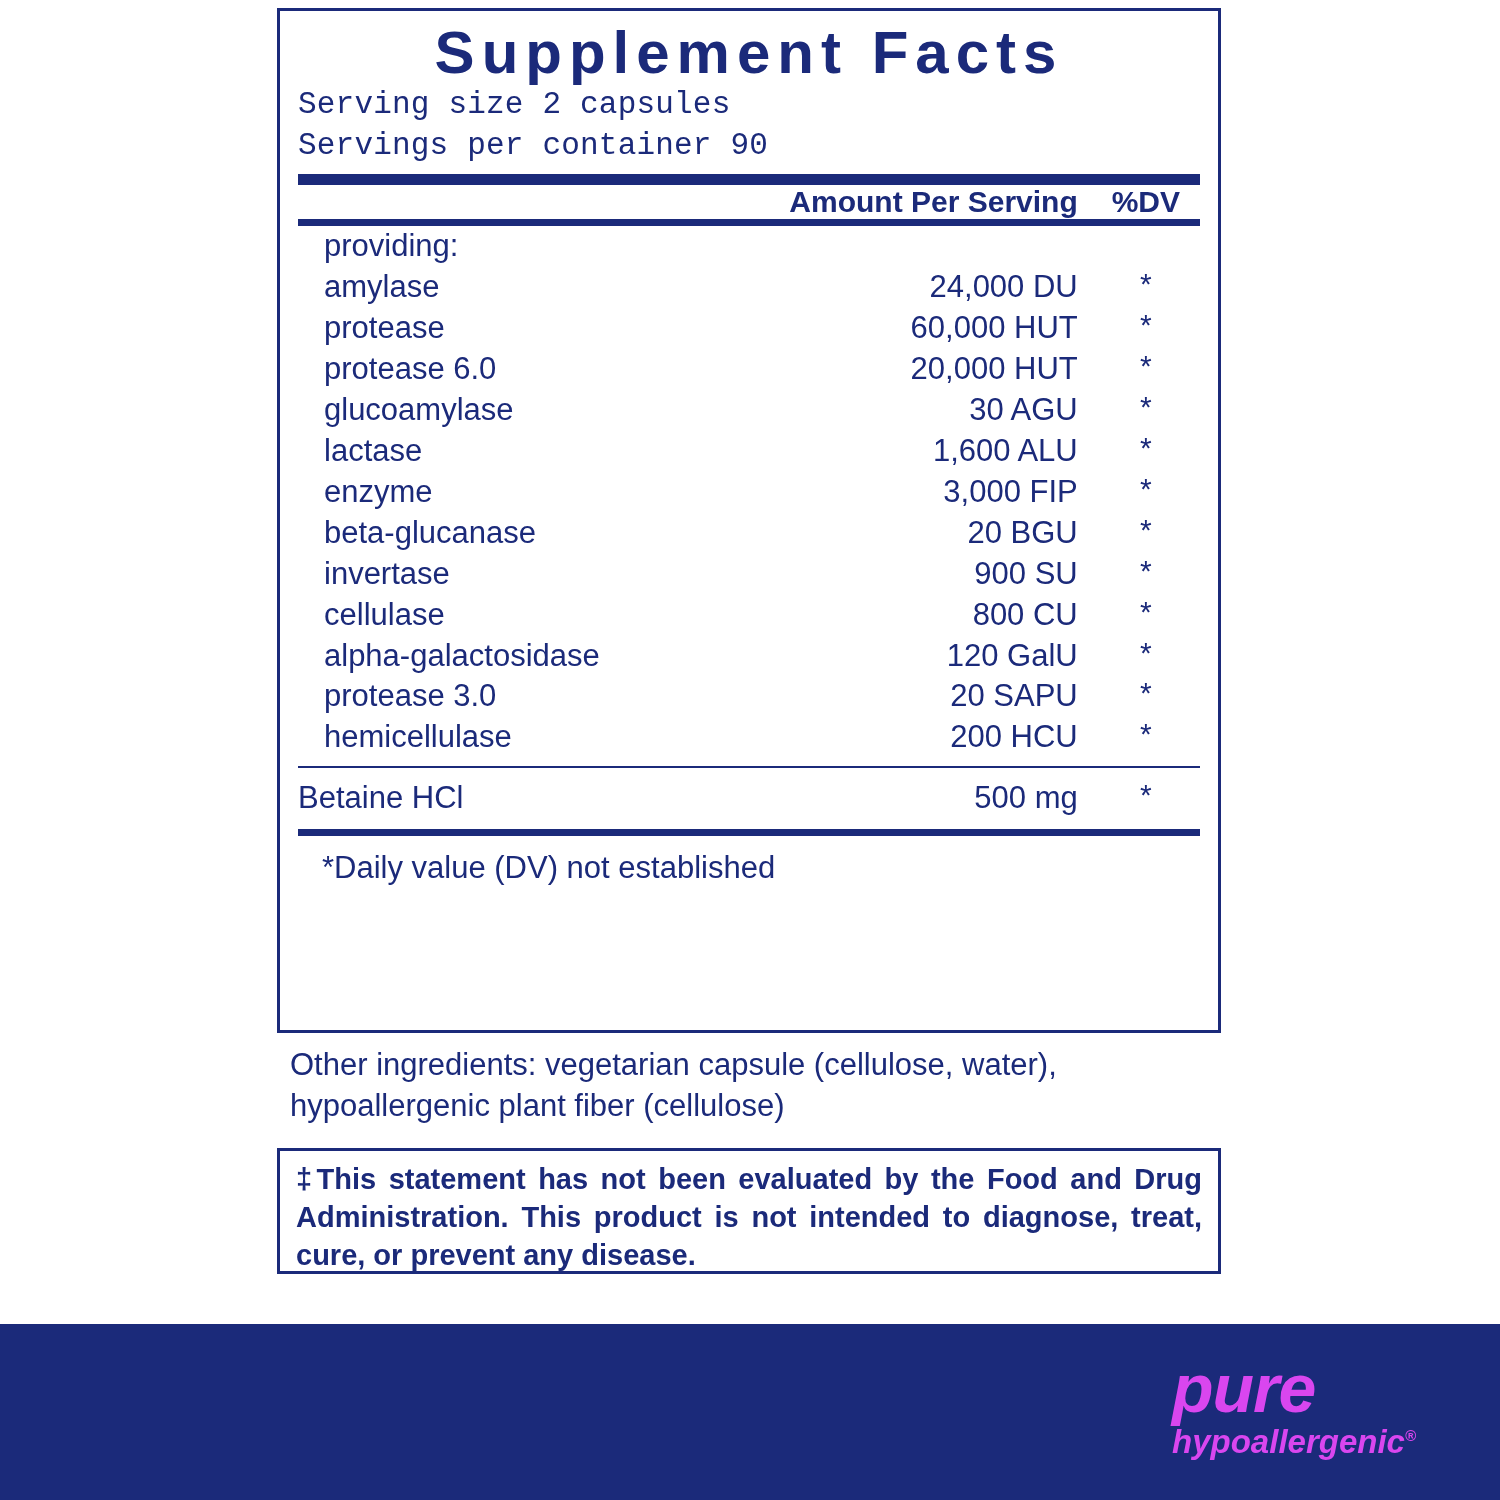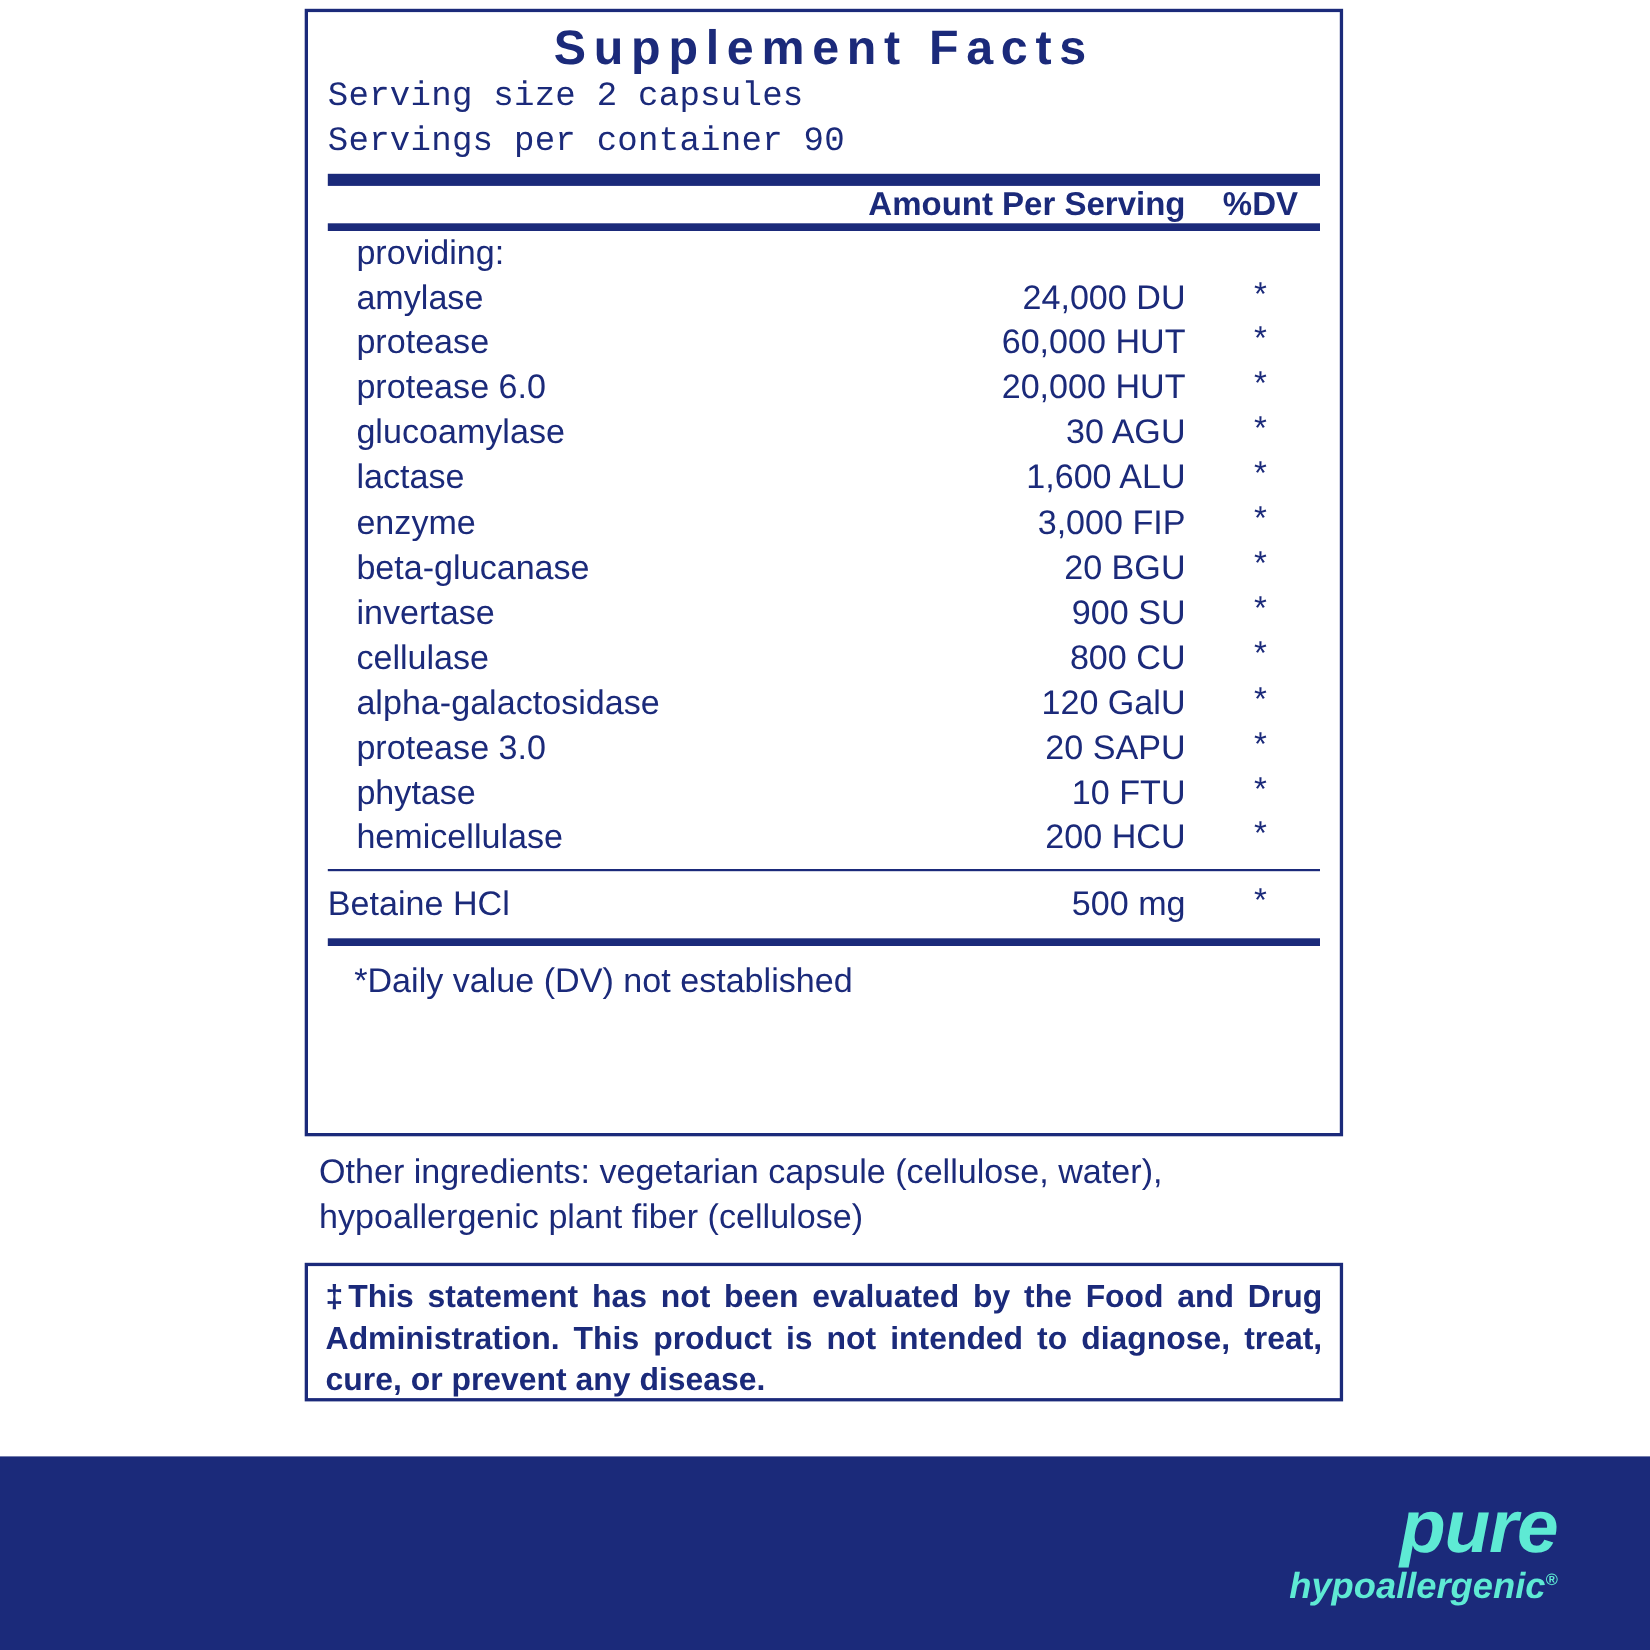--- a/index.html
+++ b/index.html
@@ -27,21 +27,21 @@
   }
 
   .inner {
     position: absolute;
     left: 18px;
     right: 18px;
     top: 10px;
   }
 
   .sf-title {
-    font-size: 44px;
+    font-size: 60px;
     font-weight: bold;
     letter-spacing: 7px;
     text-align: center;
     line-height: 1.05;
     white-space: nowrap;
   }
 
   .serving-line {
     font-size: 31px;
     line-height: 1.33;
@@ -131,22 +131,22 @@
     bottom: 0;
     width: 1500px;
     height: 176px;
     background: #1b2a7a;
   }
 
   .logo {
     position: absolute;
     right: 84px;
     top: 30px;
-    text-align: right;
-    color: #5eead4;
+    text-align: left;
+    color: #d946ef;
   }
   .logo-main {
     font-size: 68px;
     font-style: italic;
     font-weight: bold;
     line-height: 1;
     letter-spacing: -1px;
   }
   .logo-sub {
     font-size: 33px;
@@ -242,25 +242,20 @@
         <td class="col-name indent2">alpha-galactosidase</td>
         <td class="col-amt">120 GalU</td>
         <td class="col-dv star">*</td>
       </tr>
       <tr class="row">
         <td class="col-name indent2">protease 3.0</td>
         <td class="col-amt">20 SAPU</td>
         <td class="col-dv star">*</td>
       </tr>
       <tr class="row">
-        <td class="col-name indent2">phytase</td>
-        <td class="col-amt">10 FTU</td>
-        <td class="col-dv star">*</td>
-      </tr>
-      <tr class="row">
         <td class="col-name indent2" style="padding-bottom:8px;">hemicellulase</td>
         <td class="col-amt" style="padding-bottom:8px;">200 HCU</td>
         <td class="col-dv star" style="padding-bottom:8px;">*</td>
       </tr>
     </tbody>
       </table>
 
     <div class="rule-thin"></div>
 
     <table class="facts">

